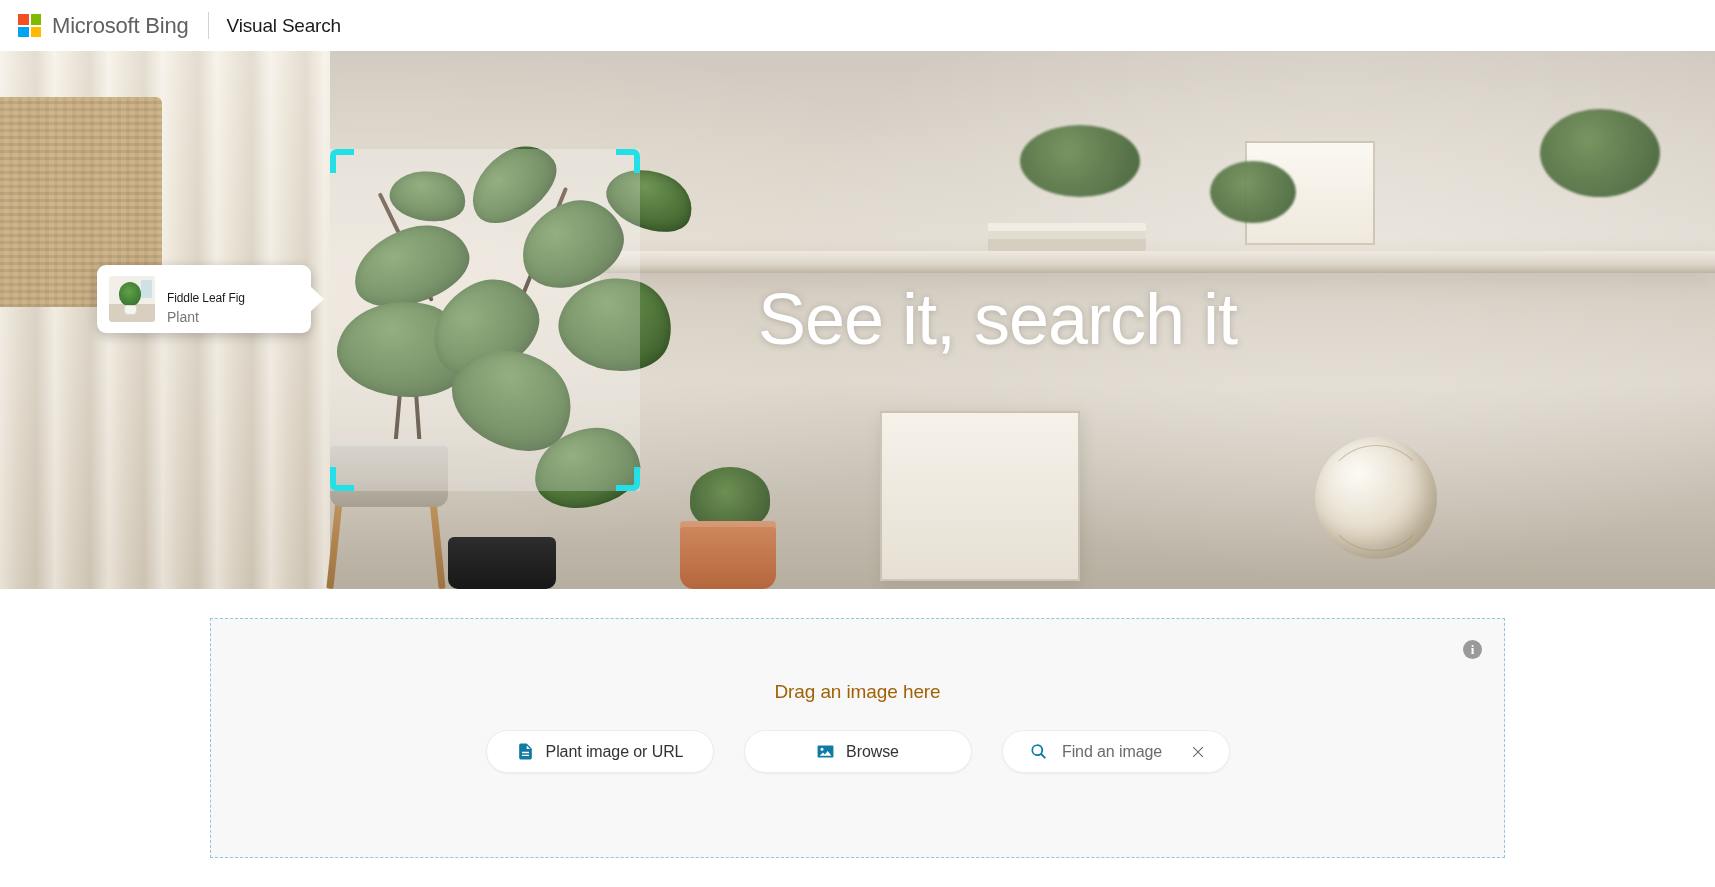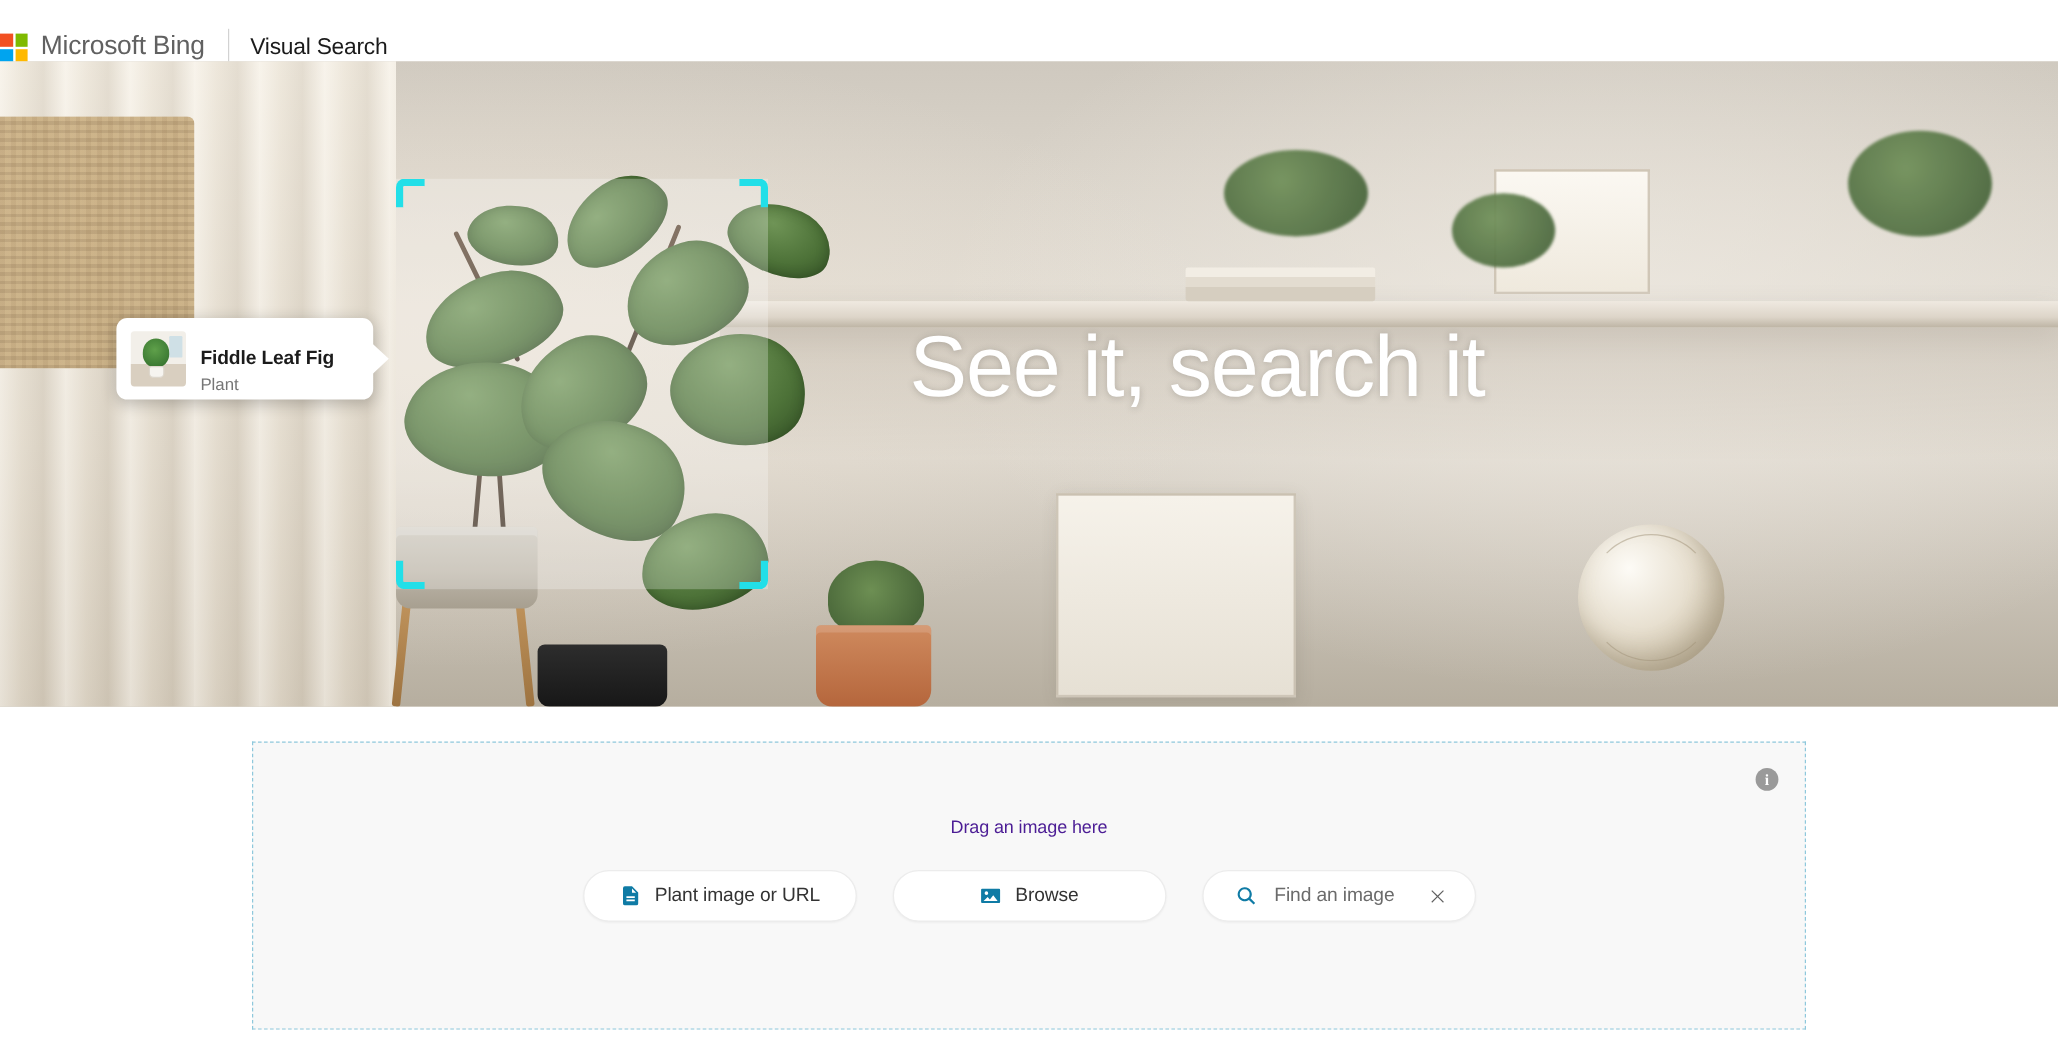--- a/index.html
+++ b/index.html
@@ -8,22 +8,22 @@
     font-family:"Liberation Sans", sans-serif;
     background:#ffffff;
     overflow:hidden;
   }
 
   
   .header {
     height:51px;
     background:#ffffff;
     display:flex;
-    align-items:flex-end;
-    padding-left:0;
+    align-items:center;
+    padding-left:18px;
     position:relative;
     z-index:5;
   }
   .ms-logo {
     width:23px; height:23px;
     display:grid;
     grid-template-columns:1fr 1fr;
     grid-template-rows:1fr 1fr;
     gap:2px;
     flex:0 0 auto;
@@ -248,30 +248,30 @@
     position:absolute; left:15px; top:29px; width:13px; height:10px;
     background:#f6f4f0; border-radius:2px 2px 4px 4px;
     border:1px solid #ddd7cd;
   }
   .entity-thumb .t-wall {
     position:absolute; right:3px; top:4px; width:11px; height:18px;
     background:#cfe0e6; border-radius:1px;
   }
   .entity-meta { margin-left:12px; line-height:1.25; }
   .entity-title {
-    font-size:16px; font-weight:bold; color:#1b1b1b; letter-spacing:-0.1px;margin-top:20px;
+    font-size:12px; font-weight:normal; color:#1b1b1b; letter-spacing:-0.1px;margin-top:20px;
   }
   .entity-sub {
     font-size:14px; color:#767676; margin-top:3px;
   }
 
   
   .hero-copy {
     position:absolute;
-    left:0; right:0; top:219px;
+    left:0; right:0; top:232px;
     text-align:center;
     z-index:3;
     padding-left:280px;
   }
   .hero-h1 {
     font-size:72px;
     font-weight:300;
     color:#ffffff;
     letter-spacing:-1px;
     line-height:1;
@@ -309,22 +309,22 @@
     color:#ffffff;
     font-size:13px;
     font-weight:bold;
     font-family:"Liberation Serif", serif;
     display:flex; align-items:center; justify-content:center;
     line-height:1;
   }
   .drop-label {
     text-align:center;
     margin-top:62px;
-    font-size:15px;
-    color:#4c1d95;
+    font-size:19px;
+    color:#a16207;
     letter-spacing:-0.1px;
   }
   .or-row {
     display:flex;
     align-items:center;
     justify-content:center;
     gap:10px;
     margin-top:22px;
   }
   .or-rule { width:26px; height:1px; background:#7a7a7a; }

